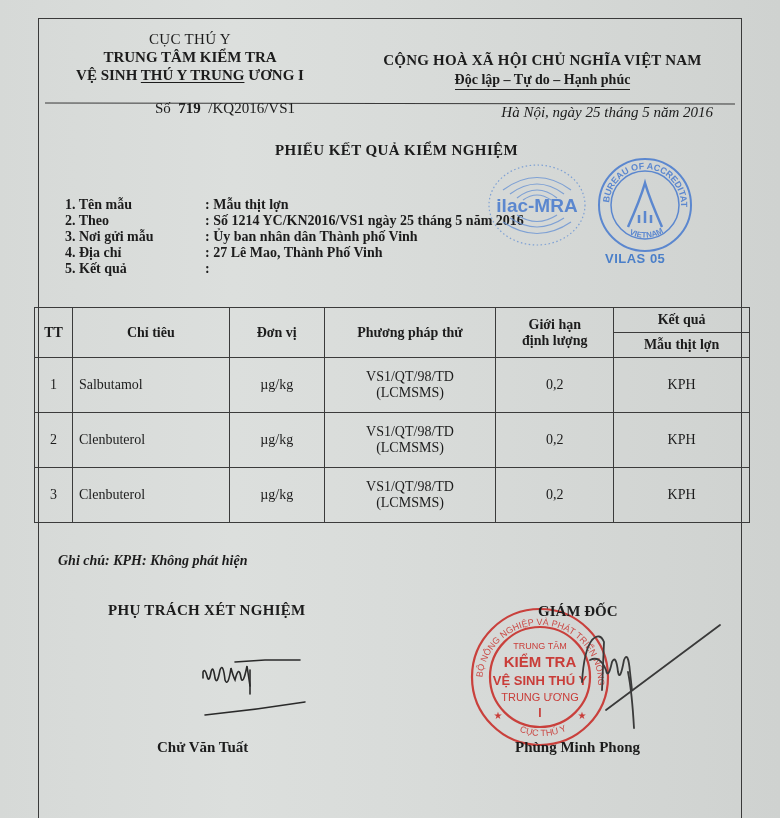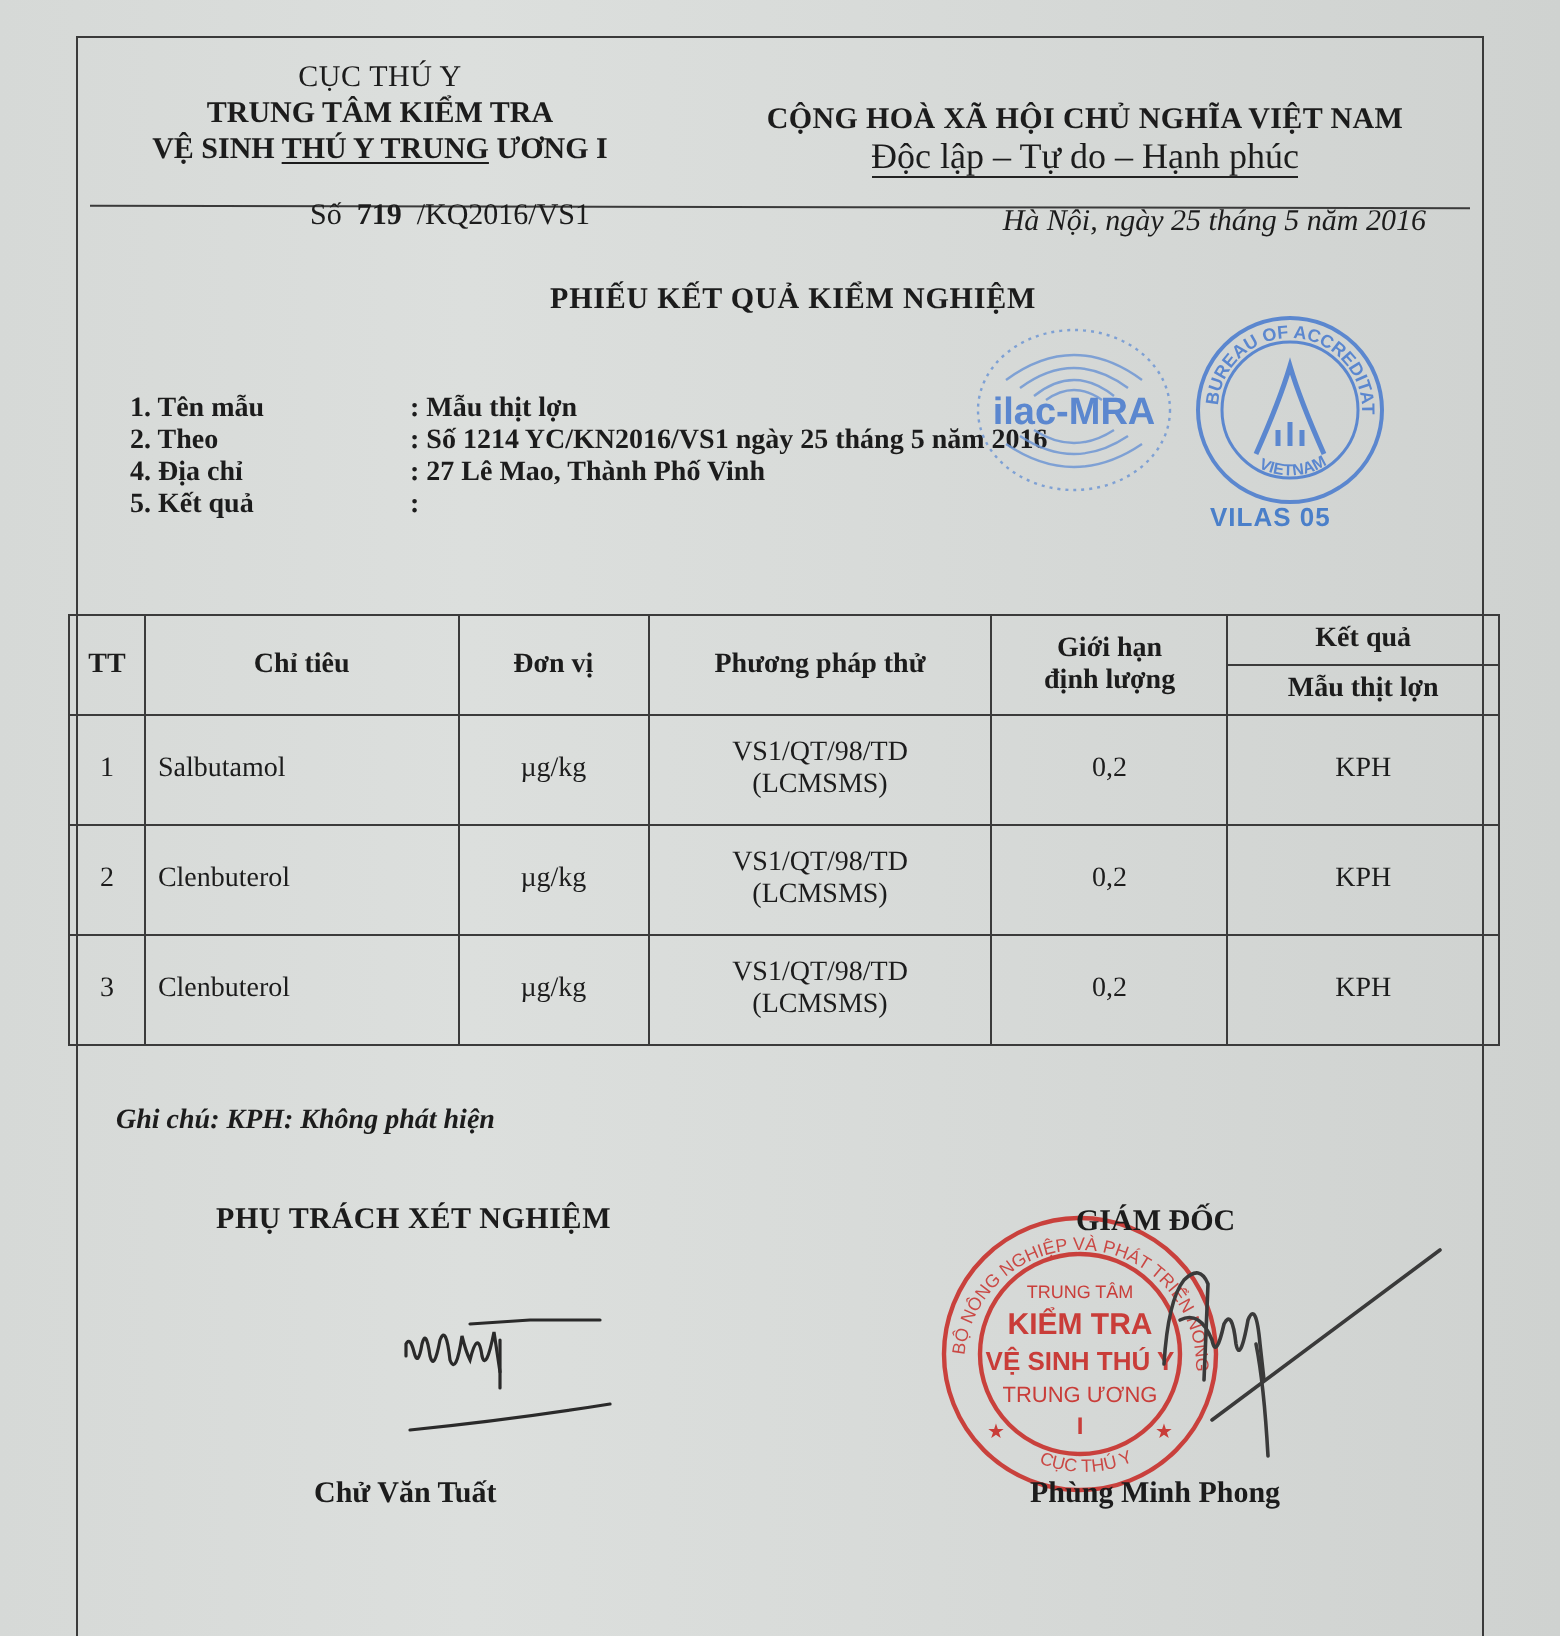--- a/index.html
+++ b/index.html
@@ -69,22 +69,22 @@
       text-align: center;
       margin-top: 28px;
     }
     .header-right .country {
       font-size: 15px;
       font-weight: bold;
       letter-spacing: 0.2px;
       line-height: 20px;
     }
     .header-right .motto {
-      font-size: 18px;
-      font-weight: normal;
+      font-size: 14px;
+      font-weight: bold;
       display: inline-block;
       border-bottom: 1.5px solid #222;
       padding-bottom: 1px;
       line-height: 17px;
     }
     .header-right .date {
       font-size: 15px;
       font-style: italic;
       text-align: right;
       margin-top: 14px;
@@ -244,20 +244,24 @@
   <div class="title">PHIẾU KẾT QUẢ KIỂM NGHIỆM</div>
 
   <div class="info">
     <div class="row">
       <span class="label">1. Tên mẫu</span>
       <span class="value">: Mẫu thịt lợn</span>
     </div>
     <div class="row">
       <span class="label">2. Theo</span>
       <span class="value">: Số 1214 YC/KN2016/VS1 ngày 25 tháng 5 năm 2016</span>
+    </div>
+    <div class="row">
+      <span class="label">3. Nơi gửi mẫu</span>
+      <span class="value">: Ủy ban nhân dân Thành phố Vinh</span>
     </div>
     <div class="row">
       <span class="label">4. Địa chỉ</span>
       <span class="value">: 27 Lê Mao, Thành Phố Vinh</span>
     </div>
     <div class="row">
       <span class="label">5. Kết quả</span>
       <span class="value">:</span>
     </div>
   </div>

